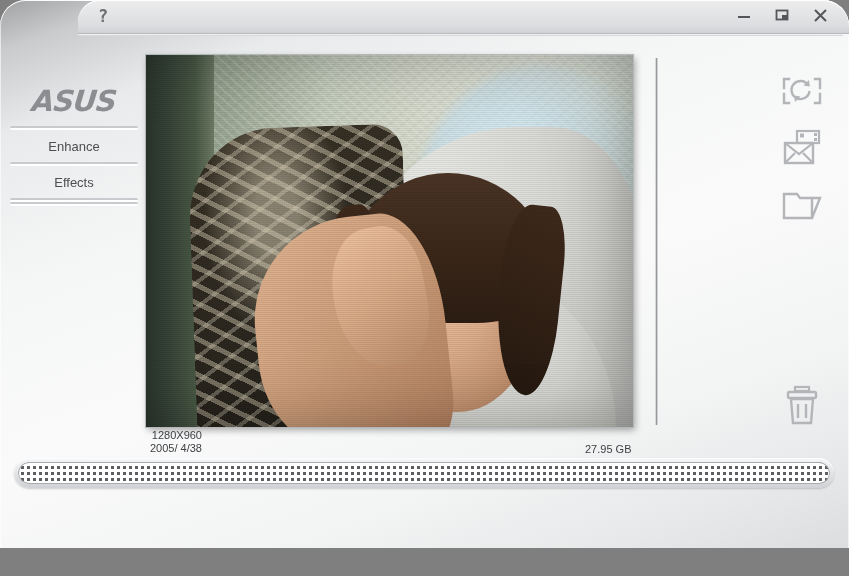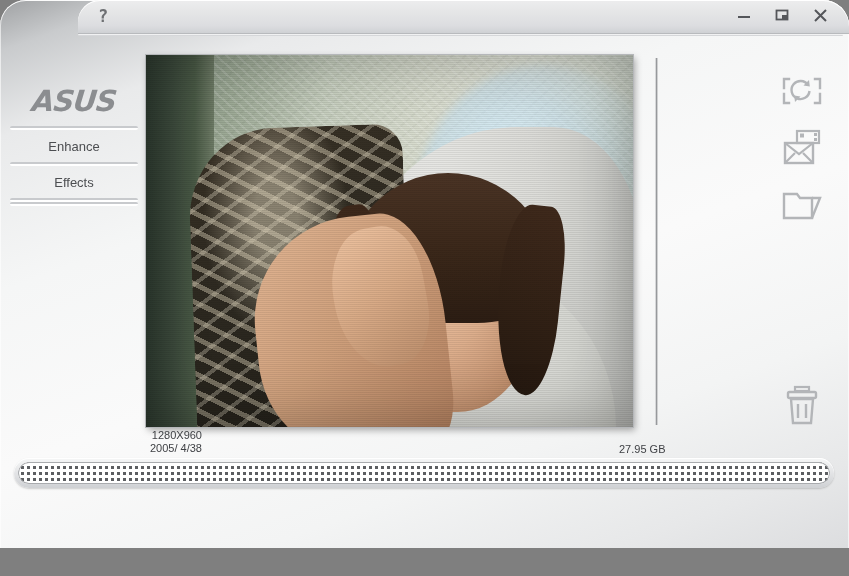--- a/index.html
+++ b/index.html
@@ -132,21 +132,21 @@
     border-radius:55% 30% 10% 40% / 45% 50% 20% 40%;transform:rotate(-6deg);}
   .v-hand{position:absolute;left:188px;top:172px;width:92px;height:140px;
     background:linear-gradient(150deg,#eec3a1 0%,#d8aa86 50%,#bb8d6b 100%);
     border-radius:46% 40% 40% 50%;transform:rotate(-10deg);}
   .v-vig{position:absolute;inset:0;box-shadow:inset 0 0 60px rgba(0,0,0,.28);}
   .v-scan{position:absolute;inset:0;opacity:.12;
     background:repeating-linear-gradient(0deg, rgba(0,0,0,.6) 0 1px, rgba(0,0,0,0) 1px 2px);}
 
   
   .meta{position:absolute;left:150px;top:429px;font-size:11px;color:#3f4145;line-height:13px;text-align:right;}
-  .disk{position:absolute;left:619px;top:443px;font-size:11px;color:#3f4145;}
+  .disk{position:absolute;left:585px;top:443px;font-size:11px;color:#3f4145;}
 
   
   .vdiv{position:absolute;left:655px;top:58px;width:3px;height:367px;
     background:linear-gradient(90deg,#ffffff 0%,#9fa1a4 40%,#8e9093 60%,#ffffff 100%);}
 
   
   .righticons{position:absolute;left:770px;top:62px;width:64px;}
   .ricon{width:64px;height:57px;display:flex;align-items:center;justify-content:center;color:#b3b5b8;}
   .ricon svg{display:block;}
   .trash{position:absolute;left:770px;top:380px;width:64px;height:52px;display:flex;align-items:center;justify-content:center;color:#b3b5b8;}

